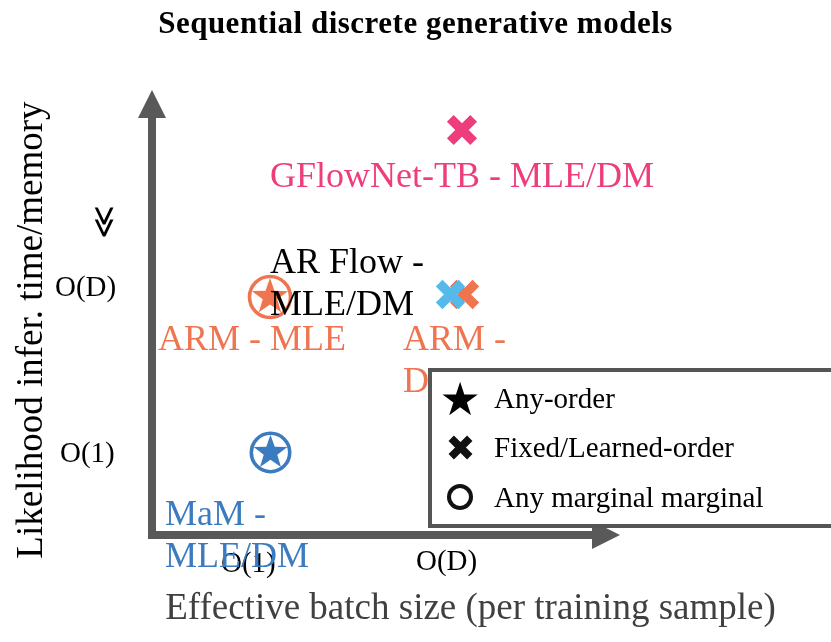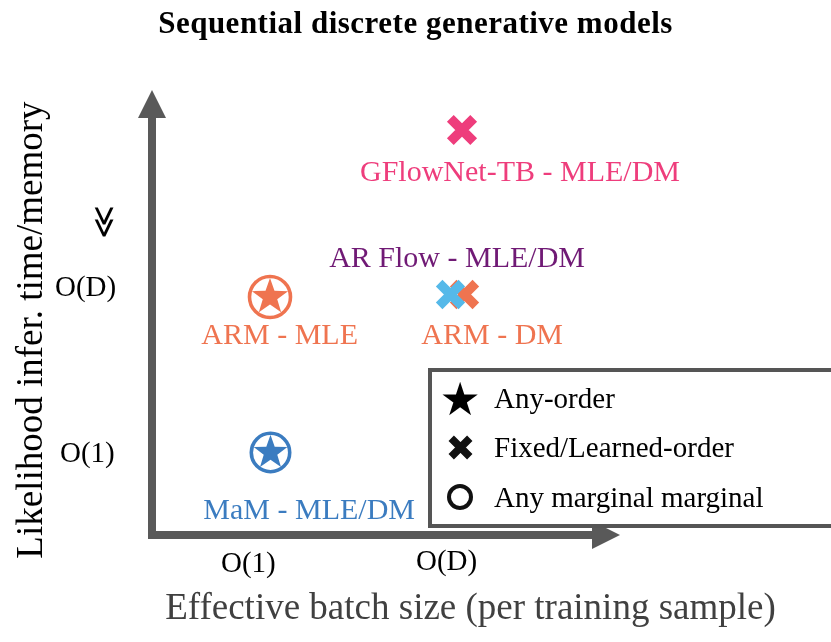--- a/index.html
+++ b/index.html
@@ -40,23 +40,23 @@
   .tick-ymg{
     position:absolute;left:88px;top:203px;width:34px;height:38px;
     font-size:32px;color:#000;text-align:center;line-height:38px;
     transform:rotate(90deg);font-style:normal;
   }
   .tick-yod{left:55px;top:270px;width:92px;}
   .tick-yo1{left:60px;top:436px;width:92px;}
   .tick-xo1{left:221px;top:546px;width:100px;}
   .tick-xod{left:416px;top:544px;width:100px;}
   
-  .plabel{position:absolute;font-size:30px;text-align:right;}
+  .plabel{position:absolute;font-size:36px;text-align:left;}
   .lbl-gfn{left:270px;top:154px;width:410px;color:#ee3d7c;}
-  .lbl-arflow{left:285px;top:240px;width:300px;color:#701a75;}
+  .lbl-arflow{left:270px;top:240px;width:300px;color:#000000;}
   .lbl-armmle{left:158px;top:317px;width:200px;color:#ef7450;}
   .lbl-armdm{left:379px;top:317px;width:160px;color:#ef7450;margin-left:24px;}
   .lbl-mam{left:165px;top:492px;width:250px;color:#3b7cc0;}
   
   .marker{position:absolute;line-height:0;}
   .mk-gfn{left:445px;top:113px;}
   .mk-arm-mle{left:246px;top:273px;}
   .mk-arm-dm{left:448px;top:278px;}
   .mk-arflow{left:434px;top:278px;}
   .mk-mam{left:248px;top:430px;}

